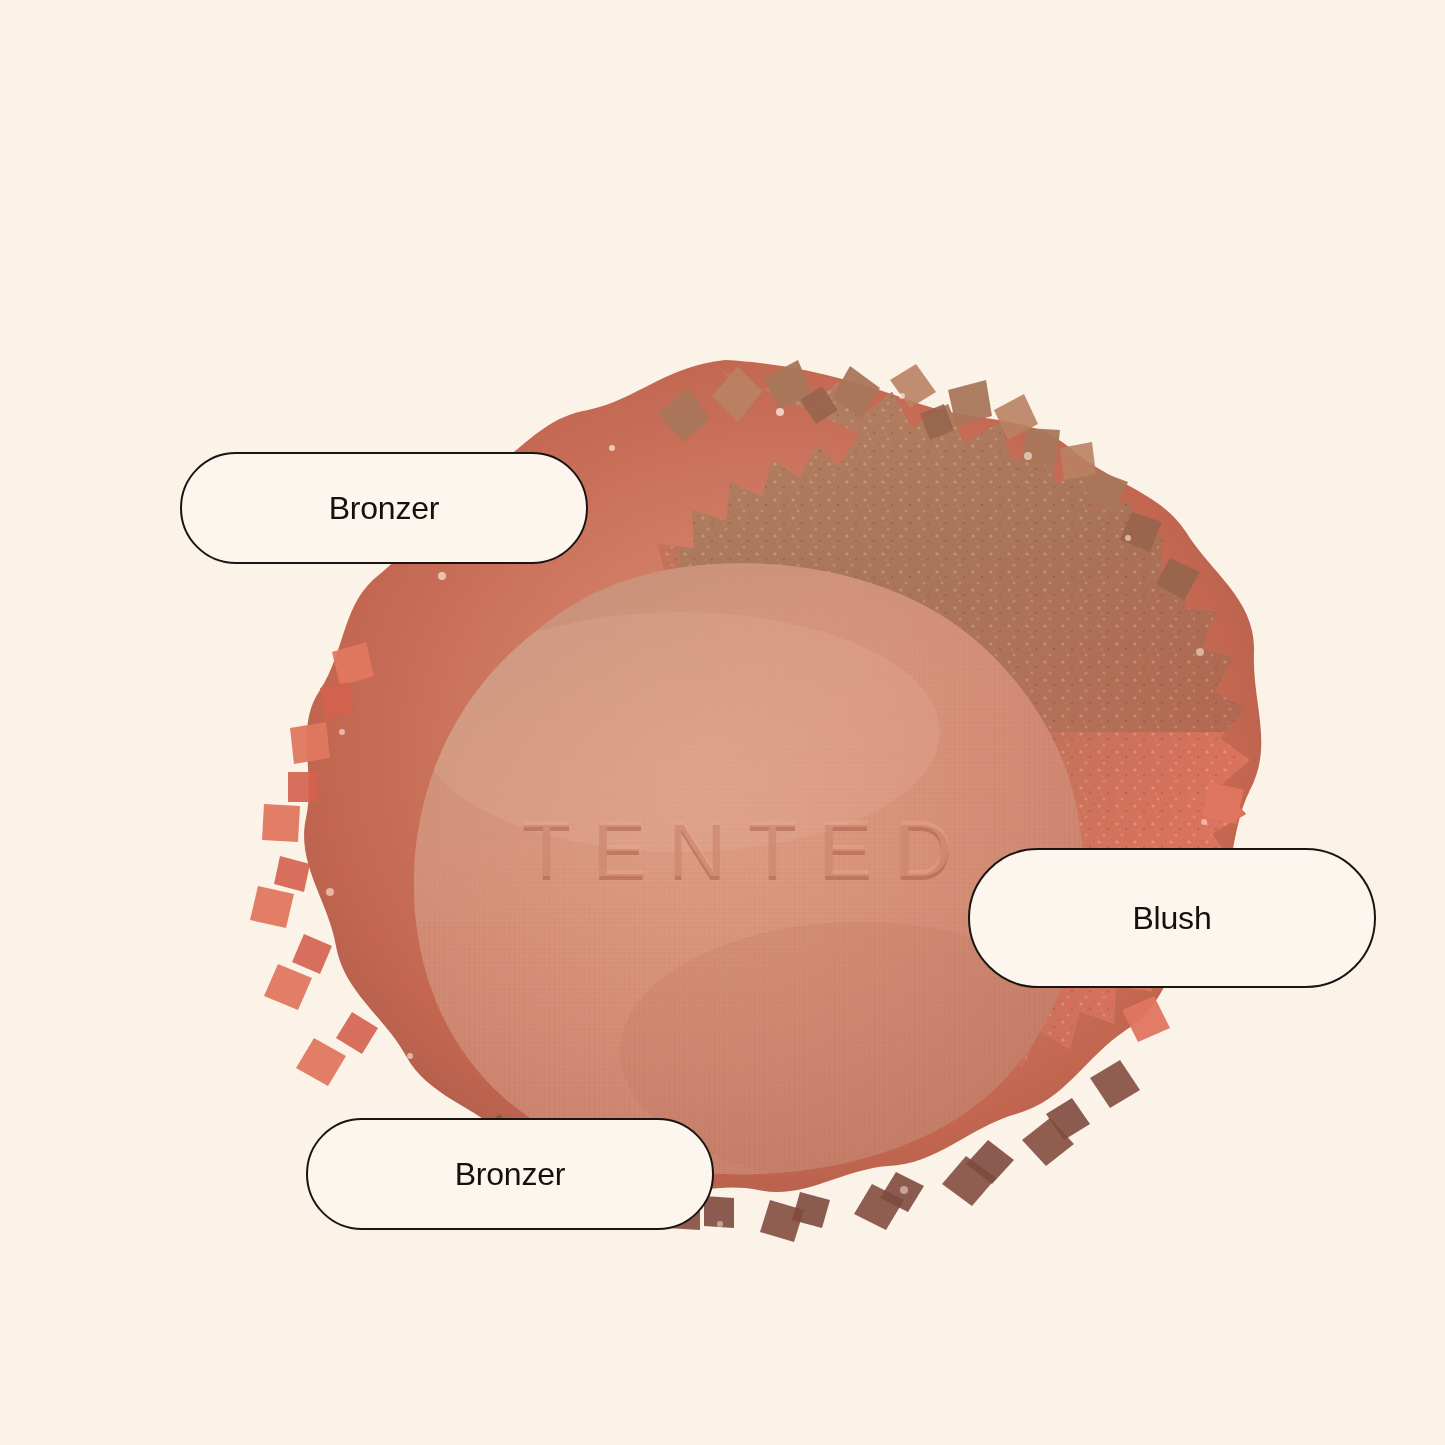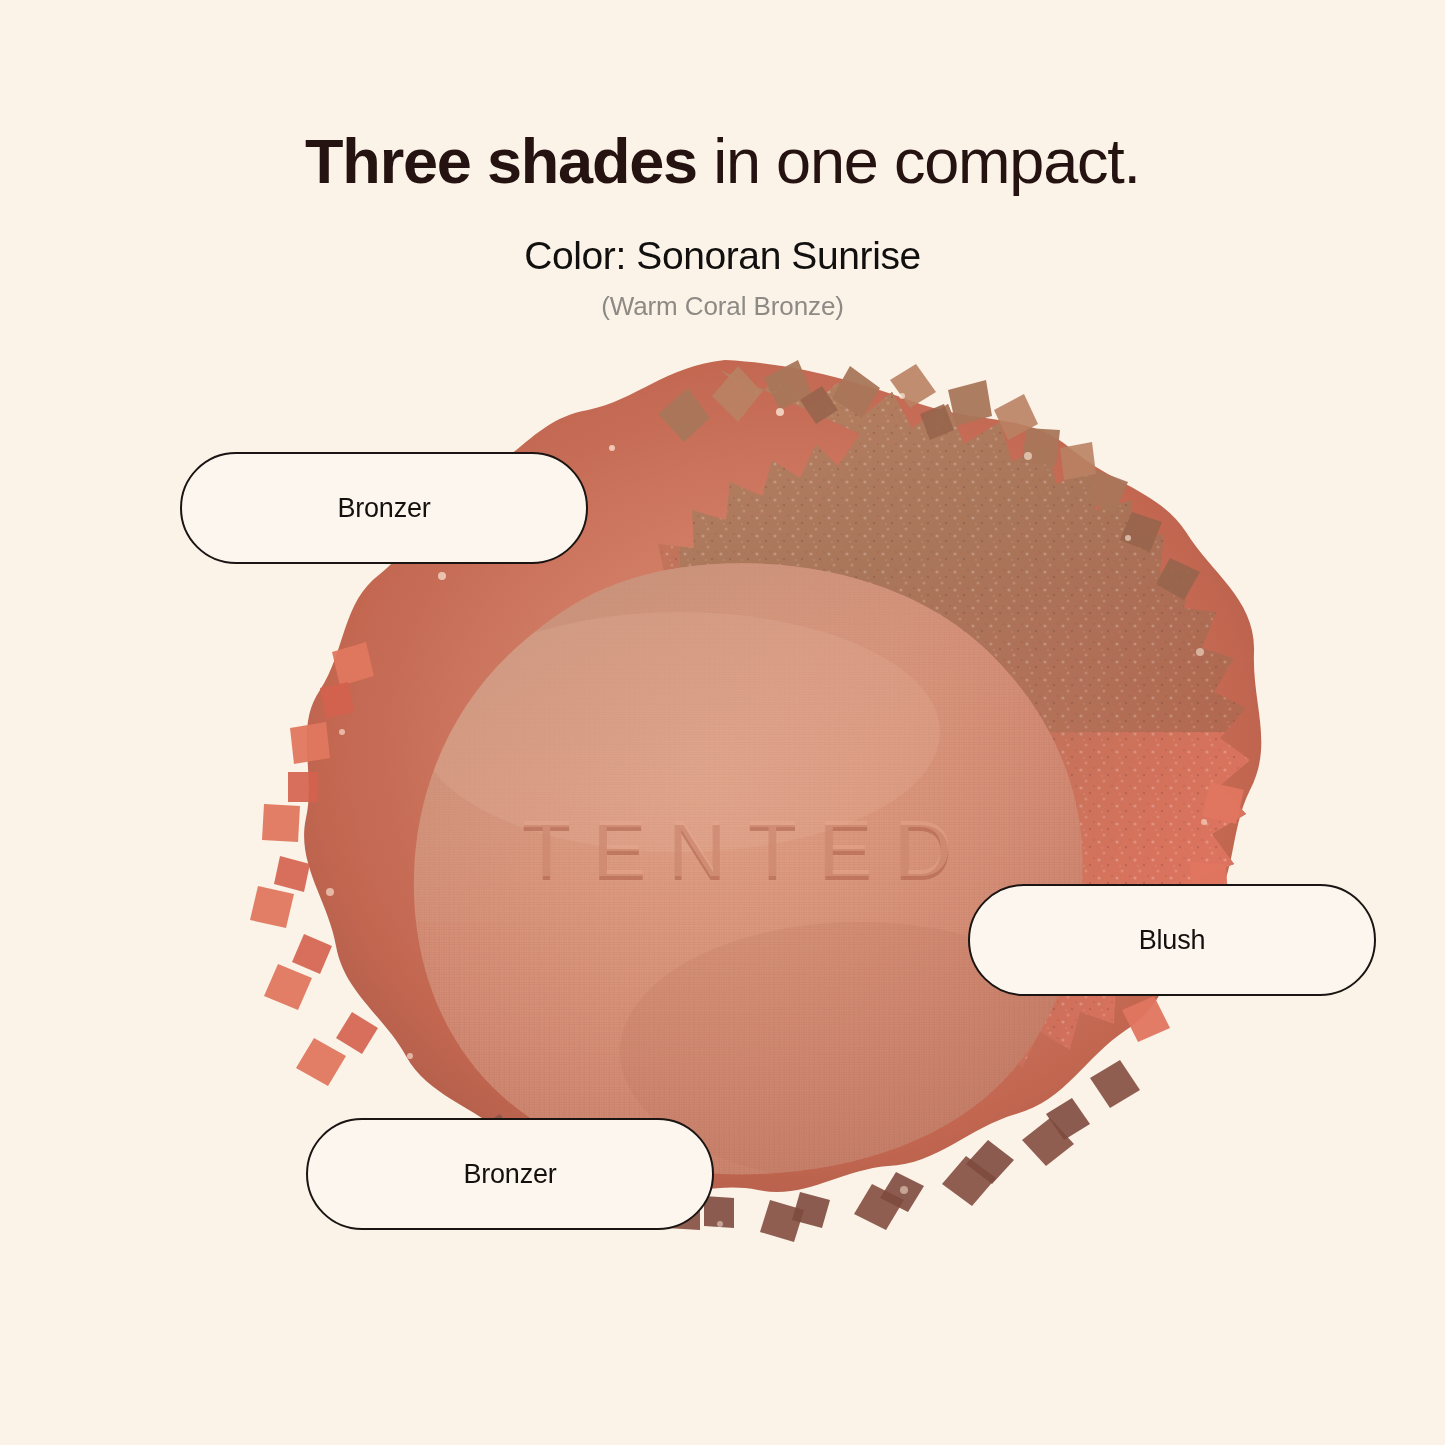--- a/index.html
+++ b/index.html
@@ -71,48 +71,43 @@
   
   .pill {
     position: absolute;
     display: flex;
     align-items: center;
     justify-content: center;
     background: #fdf6ee;
     border: 2px solid #1a1513;
     border-radius: 999px;
     color: #14100e;
-    font-size: 27px;
+    font-size: 32px;
     letter-spacing: -0.2px;
     font-weight: 400;
     z-index: 60;
   }
   #pill-bronzer-top {
     left: 180px;  top: 452px;
     width: 408px; height: 112px;
   }
   #pill-blush {
-    left: 968px; top: 884px;
-    width: 408px; height: 112px;
+    left: 968px; top: 848px;
+    width: 408px; height: 140px;
   }
   #pill-bronzer-bottom {
     left: 306px; top: 1118px;
     width: 408px; height: 112px;
   }
 </style>
 </head>
 <body>
 
 <div id="stage">
 
-  <div class="header">
-    <div class="headline"><span class="strong">Three shades</span><span> in one compact.</span></div>
-    <div class="subtitle">Color: Sonoran Sunrise</div>
-    <div class="subnote">(Warm Coral Bronze)</div>
-  </div>
 
   <div id="powder-wrap">
     <svg id="powder-svg" viewBox="0 0 1120 1065" preserveAspectRatio="xMidYMid meet">
       <defs>
 
         <radialGradient id="gCrumb" cx="0.5" cy="0.47" r="0.62">
           <stop offset="0%" stop-color="#d78d72"></stop>
           <stop offset="45%" stop-color="#d07a63"></stop>
           <stop offset="78%" stop-color="#c26650"></stop>
           <stop offset="100%" stop-color="#a85a48"></stop>

